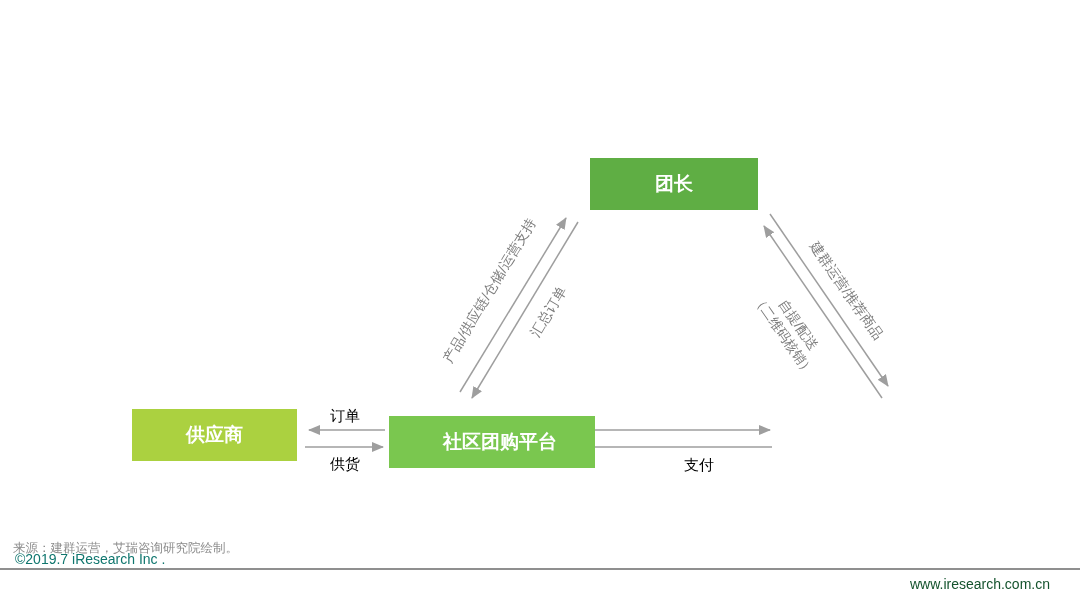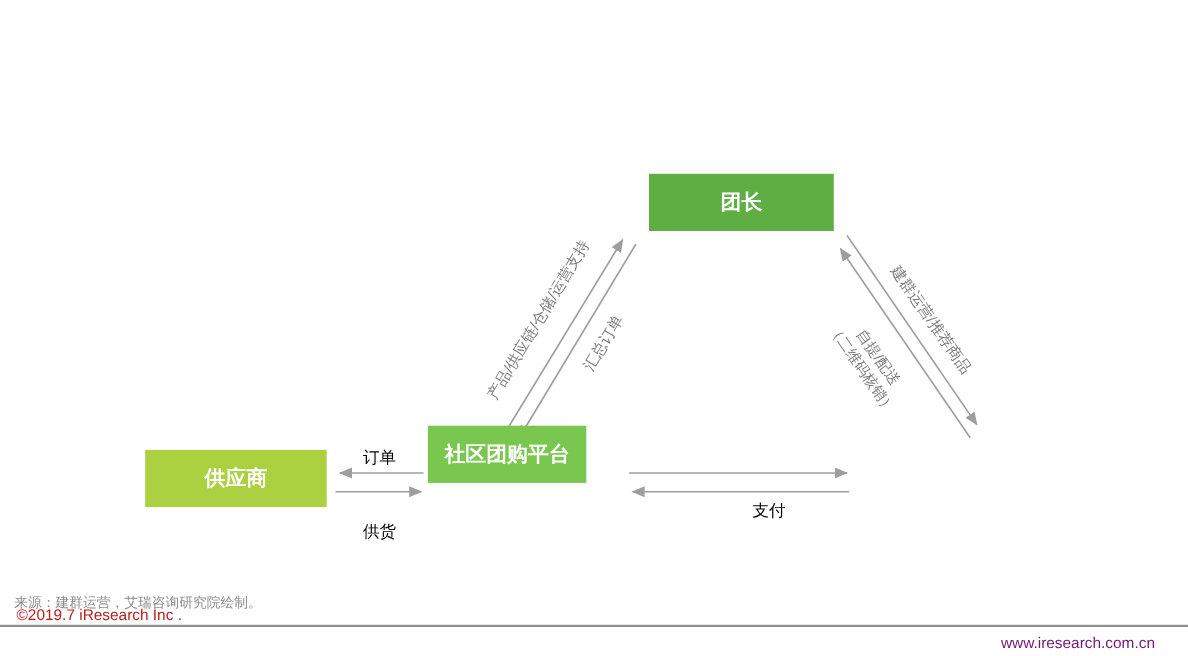--- a/index.html
+++ b/index.html
@@ -12,51 +12,51 @@
     text-align:center; font-size:36px; font-weight:bold; color:#3d3d3d;
     letter-spacing:1px; margin:0;
   }
   .arrows-layer { position:absolute; left:0; top:0; width:1080px; height:596px; }
   .node {
     position:absolute; display:flex; align-items:center; justify-content:center;
     color:#ffffff; font-weight:bold; font-size:19px; text-align:center;
   }
   .node-leader   { left:590px; top:158px; width:168px; height:52px; }
   .node-supplier { left:132px; top:409px; width:165px; height:52px; }
-  .node-platform { left:389px; top:387px; width:144px; height:52px; }
+  .node-platform { left:389px; top:416px; width:190px; height:52px;padding-left:16px; }
   .node-consumer { left:788px; top:408px; width:172px; height:55px;
                    flex-direction:column; font-size:18px; line-height:1.3; }
   .edge-label { position:absolute; white-space:nowrap; }
   .h-label { color:#000000; font-size:15px; transform:translate(-50%,-50%); }
   .d-label { color:#7c7c7c; font-size:14px; }
   .d-left  { transform:translate(-50%,-50%) rotate(-59deg); }
   .d-right { transform:translate(-50%,-50%) rotate(55deg); }
   .d-multi { text-align:center; font-size:13.5px; line-height:1.3; }
   .d-multi span { display:block; }
   .label-support  { left:490px; top:291px; }
   .label-summary  { left:549px; top:312px; }
   .label-groupops { left:846px; top:291px; }
   .label-pickup   { left:791px; top:330px; }
   .label-order    { left:345px; top:416px; }
-  .label-supply   { left:345px; top:484px; }
+  .label-supply   { left:345px; top:464px; }
   .label-promo    { left:672px; top:415px; }
   .label-pay      { left:673px; top:465px;margin-left:26px; }
   .source-note {
     position:absolute; left:13px; top:540px;
     font-size:12.5px; color:#8b8b8b;
   }
   .footer-divider {
     position:absolute; left:0; top:568px; width:1080px; height:0;
     border-top:2px solid #8f8f8f;
   }
   .footer-copyright {
-    position:absolute; left:15px; top:551px; font-size:14px; color:#b91c1c;
+    position:absolute; left:15px; top:551px; font-size:14px; color:#0f766e;
   }
   .footer-website {
-    position:absolute; right:30px; top:576px; font-size:14px; color:#701a75;
+    position:absolute; right:30px; top:576px; font-size:14px; color:#14532d;
   }
 </style>
 </head>
 <body>
 
 <div class="stage">
 
 
   <svg class="arrows-layer" viewBox="0 0 1080 596" xmlns="http://www.w3.org/2000/svg">
     <defs>

